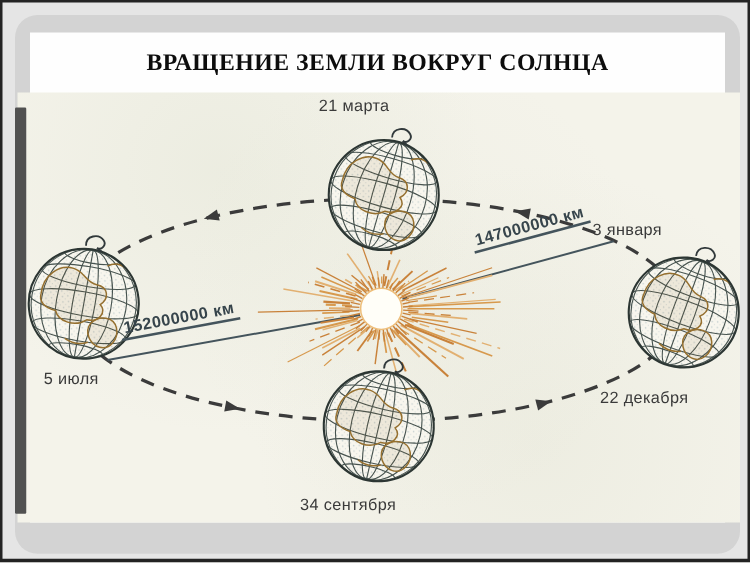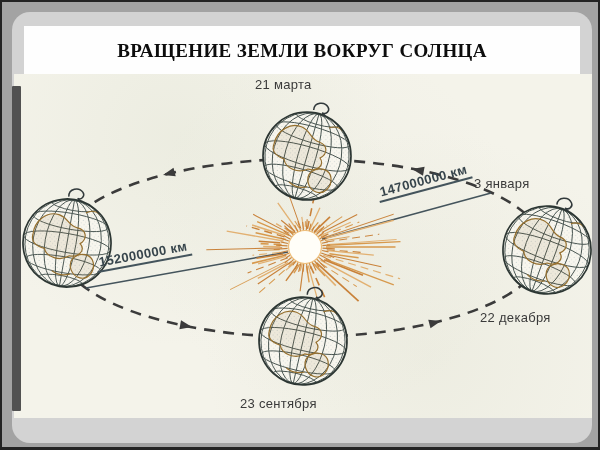--- a/index.html
+++ b/index.html
@@ -1,18 +1,18 @@
 <!DOCTYPE html>
 <html><head>
 <meta charset="utf-8">
 <style>
   html,body{margin:0;padding:0;background:#ffffff;}
   .stage{
     position:relative;width:600px;height:450px;box-sizing:border-box;
-    background:#a3a3a3;border:2px solid #232323;border-bottom-width:3px;
+    background:#e5e5e5;border:2px solid #232323;border-bottom-width:3px;
     overflow:hidden;font-family:"Liberation Sans",sans-serif;
   }
   .frame{
     position:absolute;left:10px;top:10px;width:580px;height:431px;
     background:#d3d3d3;border-radius:18px;
   }
   .slide-white{
     position:absolute;left:22px;top:24px;width:556px;height:392px;
     background:#fefefe;
   }
@@ -223,20 +223,21 @@
       <circle r="16.5" fill="#fffef8" stroke="#eebe7a" stroke-width="1.2"></circle>
     </g>
 
     <use href="#globe" transform="translate(305,154)"></use>
     <use href="#globe" transform="translate(65,241) rotate(-6)"></use>
     <use href="#globe" transform="translate(545,248) rotate(4)"></use>
     <use href="#globe" transform="translate(301,339) rotate(-3)"></use>
   </svg>
 
   <div class="lbl" style="left:253px;top:76px;width:120px;">21 марта</div>
+  <div class="lbl" style="left:33px;top:294px;width:100px;">5 июля</div>
   <div class="lbl" style="left:472px;top:175px;width:110px;">3 января</div>
   <div class="lbl" style="left:478px;top:309px;width:130px;">22 декабря</div>
-  <div class="lbl" style="left:238px;top:395px;width:130px;">23 сентября</div>
+  <div class="lbl" style="left:238px;top:395px;width:130px;">34 сентября</div>
 
   <div class="dist dist-aphelion">152000000 км</div>
   <div class="dist dist-perihelion">147000000 км</div>
 
 </div>
 
 </body></html>

